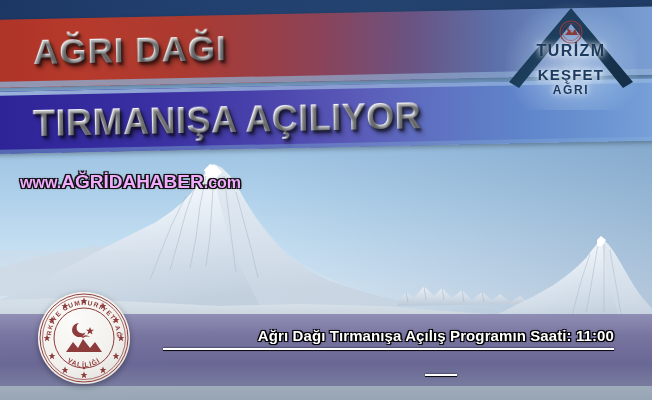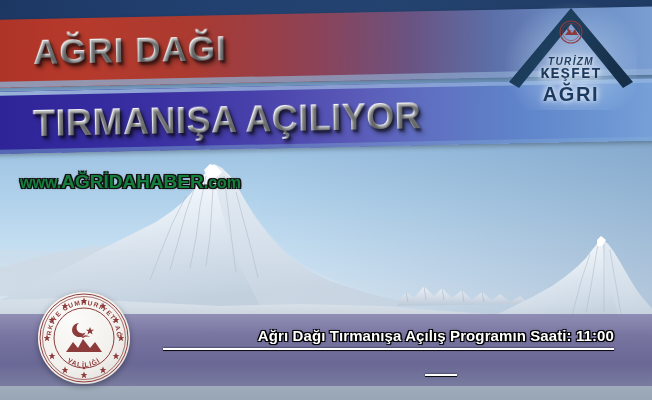--- a/index.html
+++ b/index.html
@@ -145,30 +145,30 @@
     position:absolute; left:0; top:0; width:132px; height:108px;
     background:radial-gradient(ellipse at 52% 58%, rgba(225,238,250,0.55) 0%, rgba(200,225,245,0.22) 45%, rgba(200,225,245,0) 72%);
   }
   .logo-txt {
     position:absolute; left:0; width:132px; text-align:center;
     color:#1b3a5e; font-weight:bold;
     font-family:"Liberation Sans", sans-serif;
     text-shadow:0 0 5px rgba(245,250,255,0.95),0 0 9px rgba(235,245,255,0.8);
     letter-spacing:0.6px;
   }
-  .lg-turizm { top:54px; font-size:10px; letter-spacing:1.4px;font-style:italic; }
+  .lg-turizm { top:40px; font-size:16px; letter-spacing:1.4px; }
   .lg-pot    { top:54px; font-size:7.5px; letter-spacing:0.9px; }
-  .lg-kesfet { top:64px; font-size:15px; letter-spacing:1.2px;font-family:Liberation Mono, monospace; }
-  .lg-agri   { top:81px; font-size:20px; letter-spacing:1.6px; }
+  .lg-kesfet { top:64px; font-size:15px; letter-spacing:1.2px; }
+  .lg-agri   { top:81px; font-size:12px; letter-spacing:1.6px; }
 
   
   .wm {
     position:absolute; left:20px; top:171px;
     font-size:16px; font-weight:bold;
-    color:#15803d;
+    color:#f0abfc;
     font-family:"Liberation Sans", sans-serif;
     letter-spacing:0px;
     text-shadow:
       -1.3px -1.3px 0 #111, 1.3px -1.3px 0 #111,
       -1.3px  1.3px 0 #111, 1.3px  1.3px 0 #111,
       0 0 3px rgba(0,0,0,0.7);
     white-space:nowrap;
   }
   .wm .big { font-size:19px; }
 

